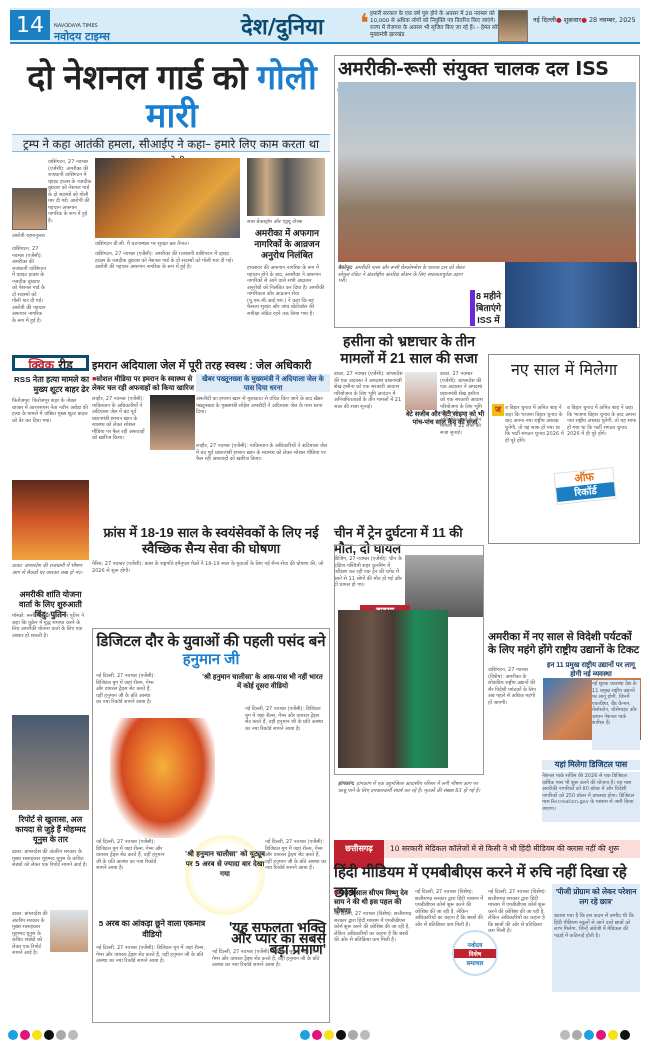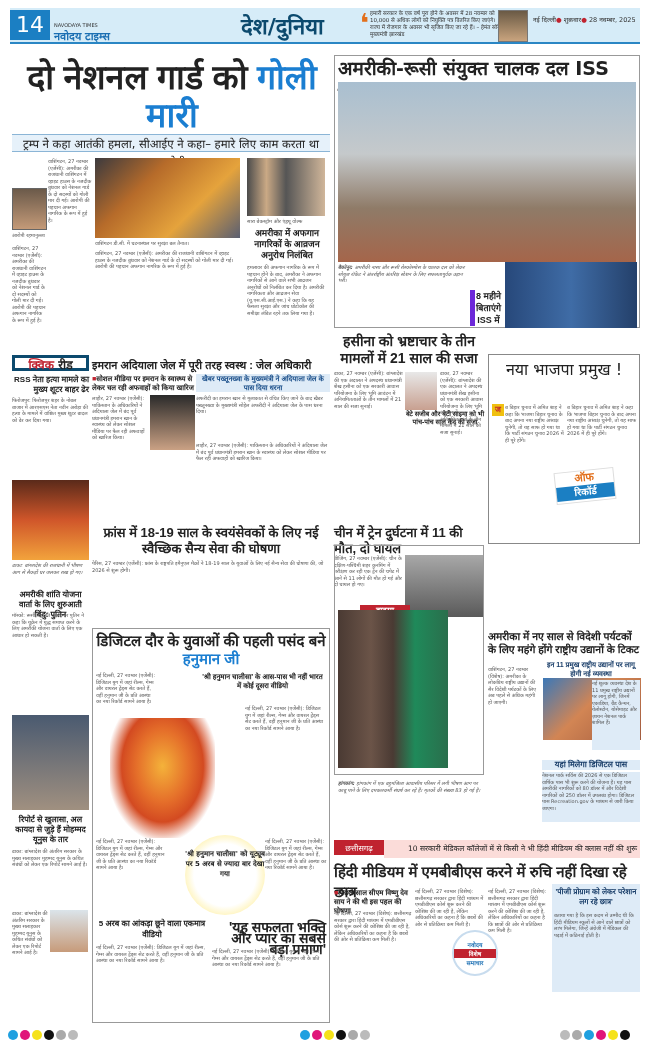--- a/index.html
+++ b/index.html
@@ -94,21 +94,21 @@
 <div class="abs txt" style="left:196px;top:442px;width:134px;height:55px">लाहौर, 27 नवम्बर (एजेंसी): पाकिस्तान के अधिकारियों ने अदियाला जेल में बंद पूर्व प्रधानमंत्री इमरान खान के स्वास्थ्य को लेकर सोशल मीडिया पर फैल रही अफवाहों को खारिज किया।</div>
 
 <div class="abs hd" style="left:334px;top:333px;width:150px;font-size:14px;line-height:17px;text-align:center">हसीना को भ्रष्टाचार के तीन मामलों में 21 साल की सजा</div>
 <div class="abs txt" style="left:334px;top:370px;width:70px;height:130px">ढाका, 27 नवम्बर (एजेंसी): बांग्लादेश की एक अदालत ने अपदस्थ प्रधानमंत्री शेख हसीना को एक सरकारी आवास परियोजना के लिए भूमि आवंटन में अनियमितताओं के तीन मामलों में 21 साल की सजा सुनाई।</div>
 <div class="abs" style="left:405px;top:372px;width:32px;height:38px;background:linear-gradient(#e8e8e8,#c8a090)"></div>
 <div class="abs hd" style="left:405px;top:410px;width:80px;font-size:6.5px;line-height:8px;text-align:center">बेटे सजीब और बेटी साइमा को भी पांच-पांच साल कैद की सजा</div>
 <div class="abs txt" style="left:440px;top:370px;width:45px;height:130px">ढाका, 27 नवम्बर (एजेंसी): बांग्लादेश की एक अदालत ने अपदस्थ प्रधानमंत्री शेख हसीना को एक सरकारी आवास परियोजना के लिए भूमि आवंटन में अनियमितताओं के तीन मामलों में 21 साल की सजा सुनाई।</div>
 
 <div class="abs" style="left:488px;top:354px;width:152px;height:190px;border:1px solid #888"></div>
 <div class="abs" style="left:492px;top:360px;width:144px;font-size:16px;line-height:20px;text-align:center;color:#222">
-    <div>नया भाजपा प्रमुख !</div>
+    <div>नए साल में मिलेगा</div>
   </div>
 <div class="abs" style="left:492px;top:404px;width:12px;height:12px;background:#f0c010;color:#c0232f;font-size:8px;text-align:center;line-height:12px;font-weight:bold">ज</div>
 <div class="abs txt" style="left:505px;top:404px;width:60px;height:138px">ब बिहार चुनाव में अमित शाह ने कहा कि भाजपा बिहार चुनाव के बाद अपना नया राष्ट्रीय अध्यक्ष चुनेगी, तो यह साफ हो गया था कि पार्टी संगठन चुनाव 2026 में ही पूरे होंगे।</div>
 <div class="abs txt" style="left:567px;top:404px;width:70px;height:138px">ब बिहार चुनाव में अमित शाह ने कहा कि भाजपा बिहार चुनाव के बाद अपना नया राष्ट्रीय अध्यक्ष चुनेगी, तो यह साफ हो गया था कि पार्टी संगठन चुनाव 2026 में ही पूरे होंगे।</div>
 <div class="abs" style="left:555px;top:470px;width:60px;height:32px;background:#ffffff;border:1px solid #ddd;text-align:center;font-weight:bold;line-height:14px;transform:rotate(-6deg)">
     <div style="color:#e2701d;font-size:11px">ऑफ</div>
     <div style="background:#1b7fc3;color:#fff;font-size:10px">रिकॉर्ड</div>
   </div>
 
 <div class="abs hd" style="left:92px;top:525px;width:238px;font-size:13px;line-height:16px;text-align:center">फ्रांस में 18-19 साल के स्वयंसेवकों के लिए नई स्वैच्छिक सैन्य सेवा की घोषणा</div>
@@ -138,22 +138,22 @@
 <div class="abs txt" style="left:338px;top:780px;width:146px;height:45px;font-style:italic"><b>हांगकांग:</b> <span>हांगकांग में एक बहुमंजिला आवासीय परिसर में लगी भीषण आग पर काबू पाने के लिए दमकलकर्मी संघर्ष कर रहे हैं। मृतकों की संख्या 83 हो गई है।</span></div>
 
 <div class="abs hd" style="left:488px;top:630px;width:152px;font-size:10.5px;line-height:13px">अमरीका में नए साल से विदेशी पर्यटकों के लिए महंगे होंगे राष्ट्रीय उद्यानों के टिकट</div>
 <div class="abs txt" style="left:488px;top:666px;width:52px;height:150px">वाशिंगटन, 27 नवम्बर (विशेष): अमरीका के लोकप्रिय राष्ट्रीय उद्यानों की सैर विदेशी पर्यटकों के लिए अब पहले से अधिक महंगी हो जाएगी।</div>
 <div class="abs hd" style="left:542px;top:660px;width:98px;font-size:7px;line-height:9px;text-align:center;color:#1b3f6a">इन 11 प्रमुख राष्ट्रीय उद्यानों पर लागू होगी नई व्यवस्था</div>
 <div class="abs park"></div>
 <div class="abs bluebox txt" style="left:592px;top:680px;width:48px;height:70px">नई शुल्क व्यवस्था देश के 11 प्रमुख राष्ट्रीय उद्यानों पर लागू होगी, जिनमें एकाडिया, ग्रैंड कैन्यन, येलोस्टोन, योसेमाइट और ज़ायन नेशनल पार्क शामिल हैं।</div>
 <div class="abs bluebox hd" style="left:542px;top:760px;width:98px;font-size:8px;line-height:10px;text-align:center;color:#1b3f6a">यहां मिलेगा डिजिटल पास</div>
 <div class="abs bluebox txt" style="left:542px;top:772px;width:98px;height:50px">नेशनल पार्क सर्विस की 2026 से एक डिजिटल वार्षिक पास भी शुरू करने की योजना है। यह पास अमरीकी नागरिकों को 80 डॉलर में और विदेशी नागरिकों को 250 डॉलर में उपलब्ध होगा। डिजिटल पास Recreation.gov के माध्यम से जारी किया जाएगा।</div>
 
-<div class="abs redbar" style="left:334px;top:840px;width:50px;height:15px;font-size:8px;line-height:18px;text-align:center;font-weight:normal">छत्तीसगढ़</div>
-<div class="abs" style="left:384px;top:840px;width:256px;height:18px;background:#fbdcd9;font-size:7.5px;line-height:18px;padding-left:24px;color:#222">10 सरकारी मेडिकल कॉलेजों में से किसी ने भी हिंदी मीडियम की क्लास नहीं की शुरू</div>
+<div class="abs redbar" style="left:334px;top:840px;width:50px;height:28px;font-size:8px;line-height:18px;text-align:center;font-weight:bold">छत्तीसगढ़</div>
+<div class="abs" style="left:384px;top:840px;width:256px;height:18px;background:#fbdcd9;font-size:7.5px;line-height:18px;padding-left:6px;color:#222">10 सरकारी मेडिकल कॉलेजों में से किसी ने भी हिंदी मीडियम की क्लास नहीं की शुरू</div>
 <div class="abs hd" style="left:334px;top:862px;width:306px;font-size:15px;line-height:20px">हिंदी मीडियम में एमबीबीएस करने में रुचि नहीं दिखा रहे छात्र</div>
 <div class="abs hd" style="left:334px;top:888px;width:78px;font-size:7px;line-height:9px"><span style="color:#c0232f">■</span><span>पिछले साल सीएम विष्णु देव साय ने की थी इस पहल की घोषणा</span></div>
 <div class="abs txt" style="left:334px;top:910px;width:78px;height:110px">नई दिल्ली, 27 नवम्बर (विशेष): छत्तीसगढ़ सरकार द्वारा हिंदी माध्यम में एमबीबीएस कोर्स शुरू करने की कोशिश की जा रही है, लेकिन अधिकारियों का कहना है कि छात्रों की ओर से प्रतिक्रिया कम मिली है।</div>
 <div class="abs txt" style="left:415px;top:888px;width:70px;height:132px">नई दिल्ली, 27 नवम्बर (विशेष): छत्तीसगढ़ सरकार द्वारा हिंदी माध्यम में एमबीबीएस कोर्स शुरू करने की कोशिश की जा रही है, लेकिन अधिकारियों का कहना है कि छात्रों की ओर से प्रतिक्रिया कम मिली है।</div>
 <div class="abs" style="left:452px;top:930px;width:46px;height:46px;border-radius:50%;background:#fff;border:2px solid #c8dcee;text-align:center;font-size:6px;line-height:9px;padding-top:8px;font-weight:bold">
     <div style="color:#1b6fb3">नवोदय</div>
     <div style="background:#c0232f;color:#fff">विशेष</div>
     <div style="color:#1b6fb3">समाचार</div>
   </div>
 <div class="abs txt" style="left:488px;top:888px;width:60px;height:132px">नई दिल्ली, 27 नवम्बर (विशेष): छत्तीसगढ़ सरकार द्वारा हिंदी माध्यम में एमबीबीएस कोर्स शुरू करने की कोशिश की जा रही है, लेकिन अधिकारियों का कहना है कि छात्रों की ओर से प्रतिक्रिया कम मिली है।</div>

